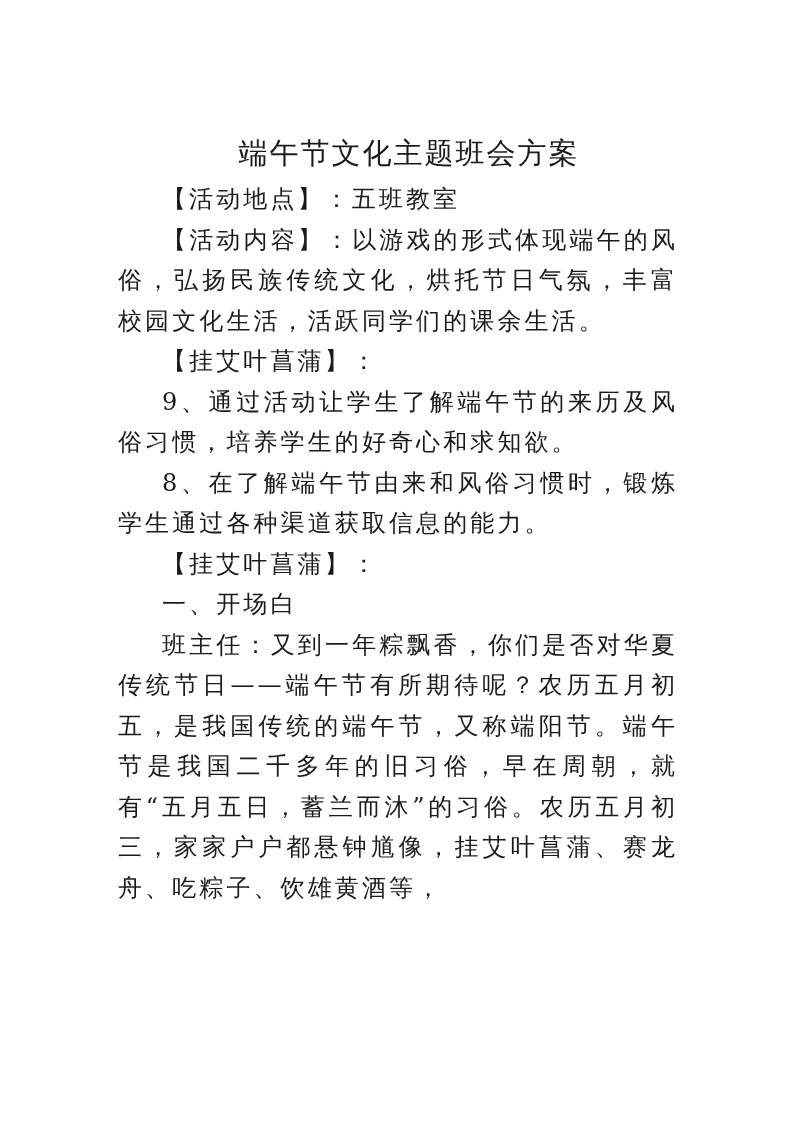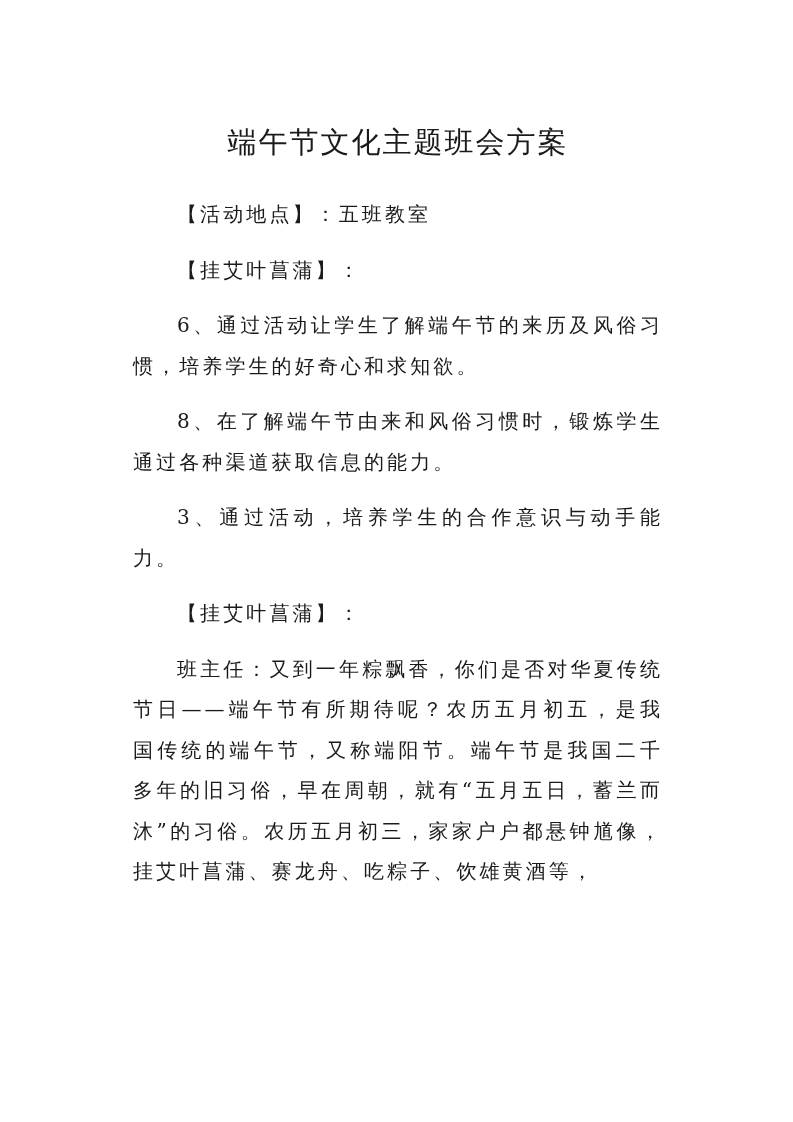--- a/index.html
+++ b/index.html
@@ -23,47 +23,48 @@
     }
     .title {
       position: absolute;
       left: 0;
       top: 120px;
       width: 560px;
       text-align: center;
       font-size: 29px;
       letter-spacing: 2px;
       line-height: 44px;
-      margin: 0;
+      margin: 11px;
       font-weight: normal;
     }
     .body-text {
       position: absolute;
       left: 0;
       top: 179px;
       width: 560px;
     }
     .para {
-      font-size: 20px;
+      font-size: 24px;
       line-height: 40.5px;
       letter-spacing: 3.1px;
       text-indent: 44px;
-      margin: 15px;
+      margin: 0;
       text-align: justify;
       word-break: break-all;
     }
   </style>
 </head>
 <body>
 
 <div class="page">
   <h1 class="title">端午节文化主题班会方案</h1>
 
   <div class="body-text">
     <p class="para">【活动地点】：五班教室</p>
+    <p class="para">【活动内容】：以游戏的形式体现端午的风俗，弘扬民族传统文化，烘托节日气氛，丰富校园文化生活，活跃同学们的课余生活。</p>
     <p class="para">【挂艾叶菖蒲】：</p>
-    <p class="para">6、通过活动让学生了解端午节的来历及风俗习惯，培养学生的好奇心和求知欲。</p>
+    <p class="para">9、通过活动让学生了解端午节的来历及风俗习惯，培养学生的好奇心和求知欲。</p>
     <p class="para">8、在了解端午节由来和风俗习惯时，锻炼学生通过各种渠道获取信息的能力。</p>
-    <p class="para">3、通过活动，培养学生的合作意识与动手能力。</p>
     <p class="para">【挂艾叶菖蒲】：</p>
+    <p class="para">一、开场白</p>
     <p class="para">班主任：又到一年粽飘香，你们是否对华夏传统节日——端午节有所期待呢？农历五月初五，是我国传统的端午节，又称端阳节。端午节是我国二千多年的旧习俗，早在周朝，就有“五月五日，蓄兰而沐”的习俗。农历五月初三，家家户户都悬钟馗像，挂艾叶菖蒲、赛龙舟、吃粽子、饮雄黄酒等，</p>
   </div>
 </div>
 
 </body></html>

